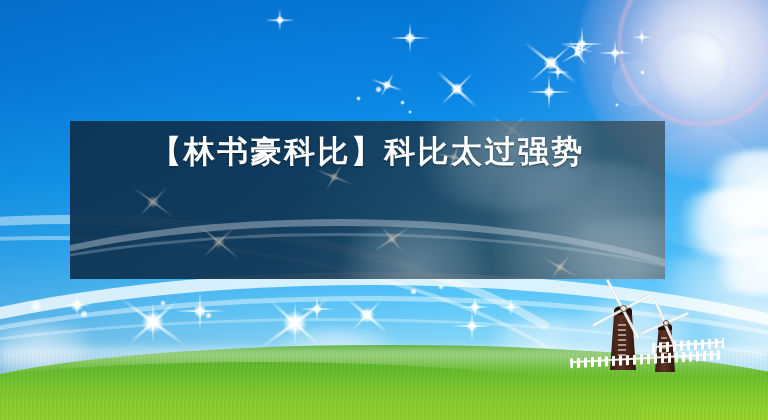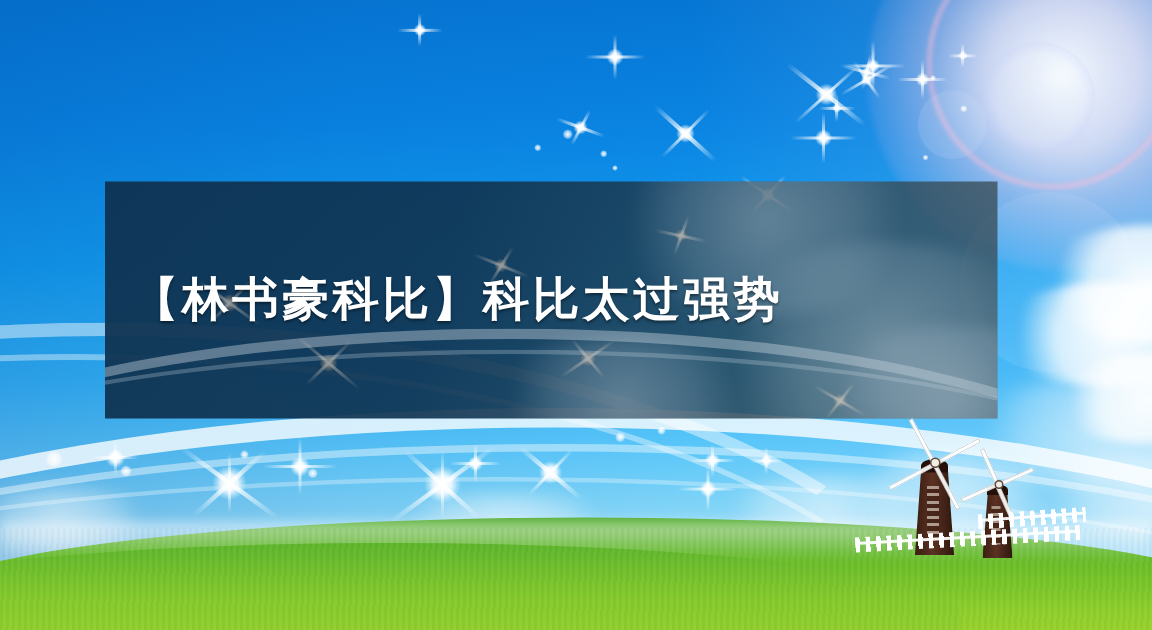--- a/index.html
+++ b/index.html
@@ -249,21 +249,21 @@
     border-radius: 50%;
     border-style: solid;
     border-color: rgba(190,205,215,0.45) transparent transparent transparent;
   }
 
   .headline {
     position: absolute;
     left: 70px; top: 121px;
     width: 595px; height: 158px;
     display: flex;
-    flex-direction: column;
+    flex-direction: row;
     justify-content: center;
     padding: 0 18px;
   }
   .hl-line {
     color: #ffffff;
     font-family: "DejaVu Serif", "Liberation Serif", serif;
     font-size: 31px;
     font-weight: 700;
     letter-spacing: 2.4px;
     line-height: 60px;

